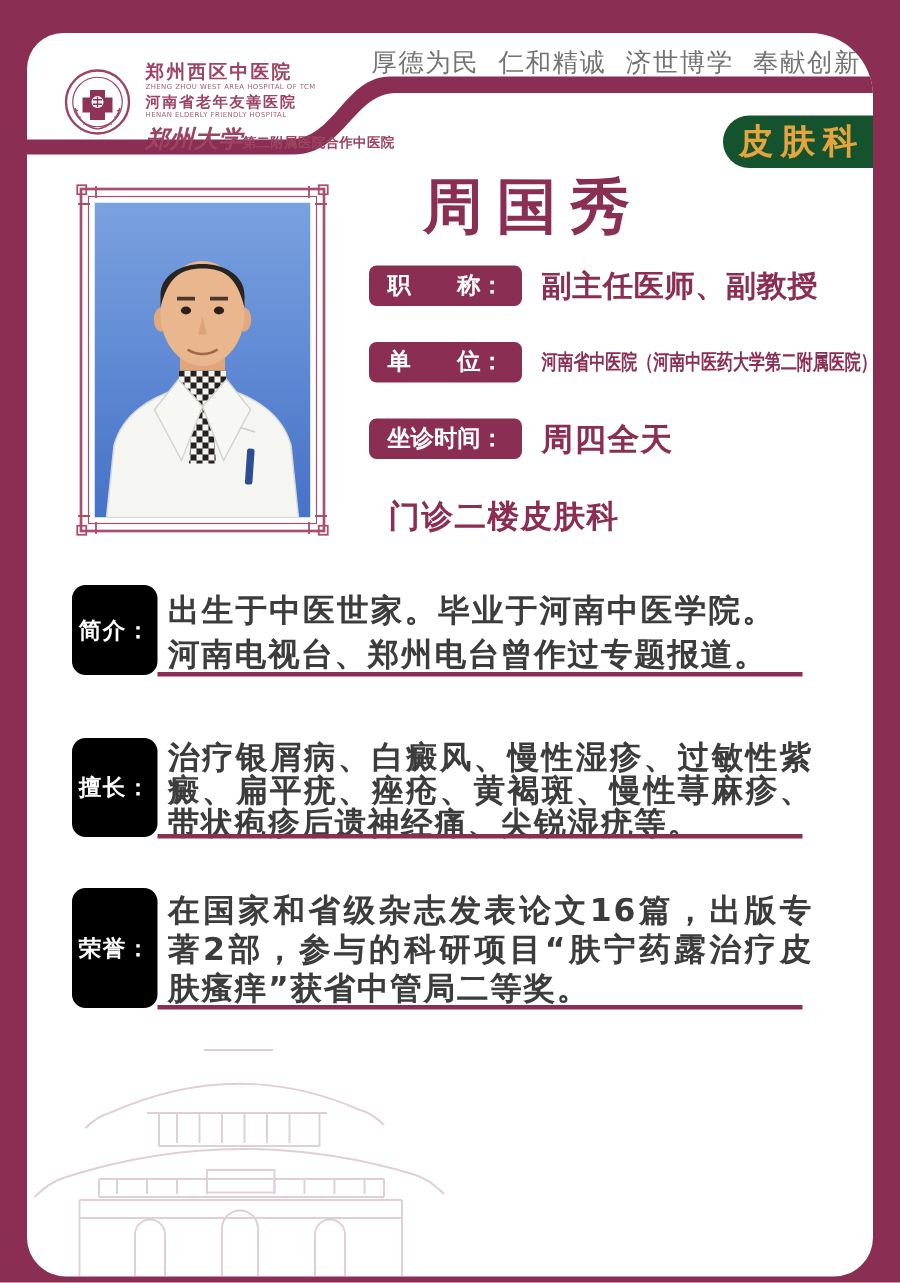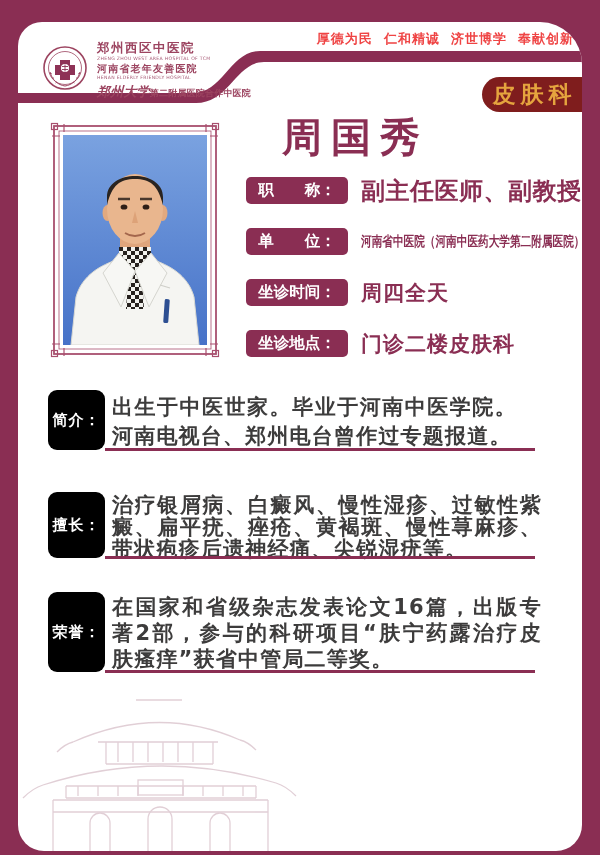--- a/index.html
+++ b/index.html
@@ -8,51 +8,51 @@
     background:#8a2e53;
     font-family:"DejaVu Sans",sans-serif;
   }
   .card{
     position:absolute;left:18px;top:22px;width:564px;height:829px;
     background:#ffffff;border-radius:24px 42px 26px 26px;overflow:hidden;
   }
   .ribbon{position:absolute;left:0;top:0;width:564px;height:110px;}
   .motto{
     position:absolute;top:8px;right:8px;
-    font-size:13px;font-weight:bold;color:#ef4444;letter-spacing:1px;white-space:pre;
+    font-size:17px;font-weight:normal;color:#737373;letter-spacing:1px;white-space:pre;
   }
   .badge{
     position:absolute;left:464px;top:55px;width:100px;height:35px;
-    background:#7f1d1d;border-radius:18px 0 0 18px;
+    background:#14532d;border-radius:18px 0 0 18px;
     display:flex;align-items:center;justify-content:center;
   }
   .badge span{color:#e5a43e;font-size:23px;font-weight:bold;letter-spacing:5px;text-indent:5px;}
   .logo{position:absolute;left:24px;top:20px;display:flex;gap:9px;align-items:flex-start;}
   .logo-text{color:#9c4460;line-height:1;}
   .lt1{font-size:12.5px;font-weight:bold;letter-spacing:1.5px;}
   .lt-en{font-size:4.6px;letter-spacing:.3px;margin-top:2px;color:#a85c77;}
   .lt2{font-size:10px;font-weight:bold;letter-spacing:1.2px;margin-top:3px;}
   .lt3{font-size:9px;font-weight:bold;margin-top:4px;letter-spacing:.2px;}
-  .lt3 .uni{font-size:13px;font-style:italic;font-family:"DejaVu Serif",serif;}
+  .lt3 .uni{font-size:16px;font-style:italic;font-family:"DejaVu Serif",serif;}
   .photo-frame{position:absolute;left:32px;top:100px;width:170px;height:236px;}
   .photo-frame > svg.frame{position:absolute;inset:0;}
   .photo{position:absolute;left:13px;top:13px;width:144px;height:210px;}
   .name{
     position:absolute;left:228px;top:88px;
     font-size:40px;font-weight:bold;color:#8a2e53;letter-spacing:9px;margin-left:36px;
   }
   .fields{position:absolute;left:228px;top:155px;display:flex;flex-direction:column;gap:24px;}
   .frow{display:flex;align-items:center;height:27px;}
   .flabel{
     width:102px;height:27px;background:#8a2e53;border-radius:5px;flex:0 0 auto;
     display:flex;align-items:center;justify-content:center;
     color:#fff;font-size:15.5px;font-weight:bold;white-space:pre;
   }
   .fvalue{margin-left:13px;color:#8a2e53;font-weight:bold;white-space:nowrap;}
-  .v0{font-size:24px;letter-spacing:.5px;}
+  .v0{font-size:20px;letter-spacing:.5px;}
   .v1{font-size:14px;transform:scaleX(.76);transform-origin:left center;}
   .v2,.v3{font-size:21px;letter-spacing:1px;}
   .section{position:absolute;left:0;width:564px;}
   .s0{top:368px;} .s1{top:470px;} .s2{top:570px;}
   .slabel{
     position:absolute;left:30px;top:0;width:57px;background:#000000;border-radius:9px;
     display:flex;align-items:center;justify-content:center;
     color:#fff;font-size:15px;font-weight:bold;letter-spacing:1px;
   }
   .s0 .slabel{height:60px;} .s1 .slabel{height:66px;} .s2 .slabel{height:80px;}
@@ -159,21 +159,20 @@
     </div>
     <div class="frow">
       <div class="flabel">单　　位：</div>
       <div class="fvalue v1">河南省中医院（河南中医药大学第二附属医院）</div>
     </div>
     <div class="frow">
       <div class="flabel">坐诊时间：</div>
       <div class="fvalue v2">周四全天</div>
     </div>
     <div class="frow">
-      <div class="flabel">坐诊地点：</div>
       <div class="fvalue v3">门诊二楼皮肤科</div>
     </div>
   </div>
 
   <div class="section s0">
     <div class="slabel">简介：</div>
     <div class="stext">出生于中医世家。毕业于河南中医学院。河南电视台、郑州电台曾作过专题报道。</div>
     <div class="sline"></div>
   </div>
   <div class="section s1">

